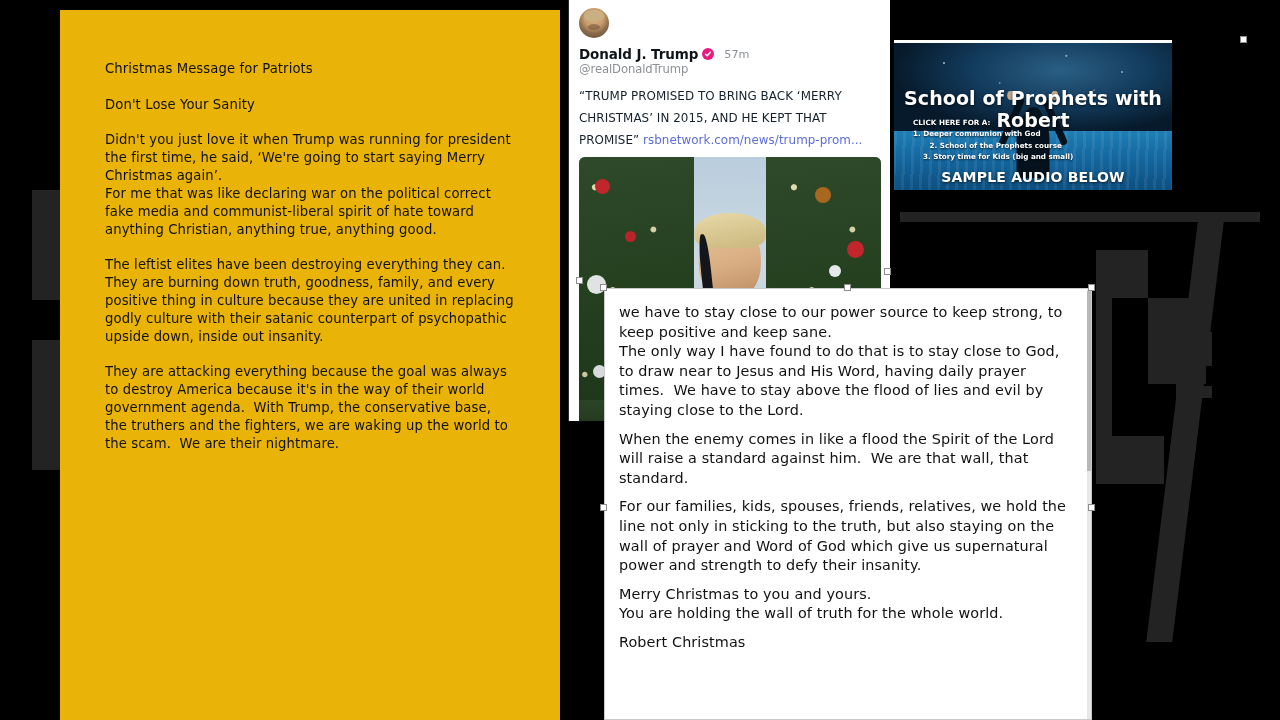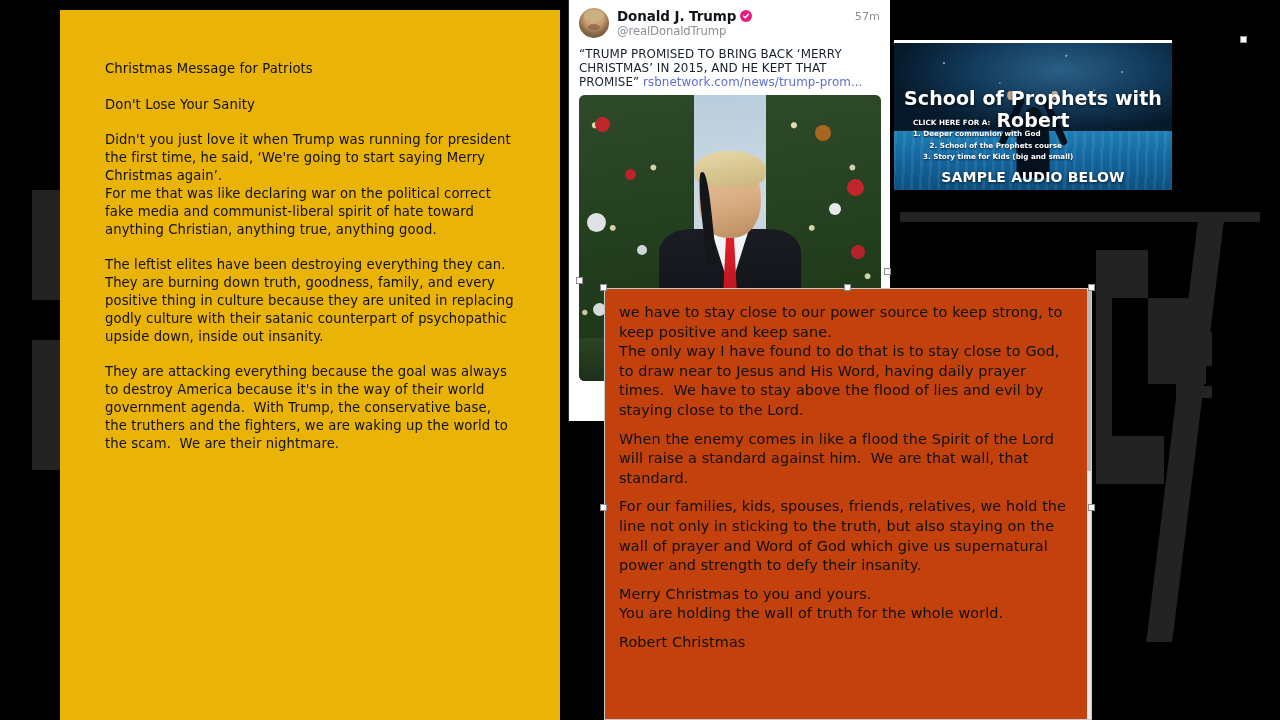--- a/index.html
+++ b/index.html
@@ -32,21 +32,21 @@
   #doc-left .p + .p { margin-top: 17.6px; }
 
   
   #social-post {
     position:absolute; left:568px; top:0px; width:322px; height:421px;
     background:#ffffff;
     border-left:1px solid #2b2b2b;
     padding: 8px 10px 0 10px;
     overflow:hidden;
   }
-  .post-head { display:flex; align-items:flex-start; gap:8px; }
+  .post-head { display:flex; align-items:flex-start; gap:8px;flex-direction:column; }
   .avatar {
     width:30px; height:30px; border-radius:50%;
     background: radial-gradient(circle at 50% 32%, #d9b48c 0%, #c99c6b 38%, #8a6a4a 62%, #5c4632 100%);
     flex:0 0 30px; position:relative; overflow:hidden;
   }
   .avatar::before{
     content:""; position:absolute; left:5px; top:2px; width:20px; height:11px;
     background:#c9b083; border-radius:50% 50% 40% 40%;
   }
   .avatar::after{
@@ -59,21 +59,21 @@
   .verified {
     width:12px; height:12px; border-radius:50%;
     background:#e81c7f; display:inline-flex; align-items:center; justify-content:center;
     flex:0 0 12px;
   }
   .verified svg { display:block; }
   .post-handle { font-size:11.6px; color:#8a9096; margin-top:0px; letter-spacing:-0.1px; }
   .post-time { font-size:11.2px; color:#8a9096; margin-left:auto; padding-left:6px; white-space:nowrap; }
 
   .post-body {
-    margin-top:9px; font-size:11.9px; line-height:14px;
+    margin-top:9px; font-size:11.9px; line-height:22px;
     color:#15202b; letter-spacing:0.05px;
   }
   .post-link { color:#5b6ed6; }
 
   .post-media {
     margin-top:6px; width:302px; height:286px;
     border-radius:6px; overflow:hidden; position:relative;
     background:#1d2a18;
   }
 
@@ -209,21 +209,21 @@
   }
   .bn-arm.l { left:6%; transform:rotate(24deg); }
   .bn-arm.r { right:6%; transform:rotate(-24deg); }
   .bn-hand { position:absolute; top:4%; width:13%; height:10%; background:#caa98a; border-radius:50%; }
   .bn-hand.l { left:4%; }
   .bn-hand.r { right:4%; }
 
   
   #doc-front {
     position:absolute; left:604px; top:288px; width:488px; height:432px;
-    background:#c2410c;
+    background:#ffffff;
     border:1px solid #c9c9c9;
     padding: 14px 22px 0 14px;
     overflow:hidden;
   }
   #doc-front .p {
     font-size:14.4px; line-height:19.6px; color:#111;
     letter-spacing:0.1px; white-space:pre-wrap;
   }
   #doc-front .p + .p { margin-top:9px; }
 

